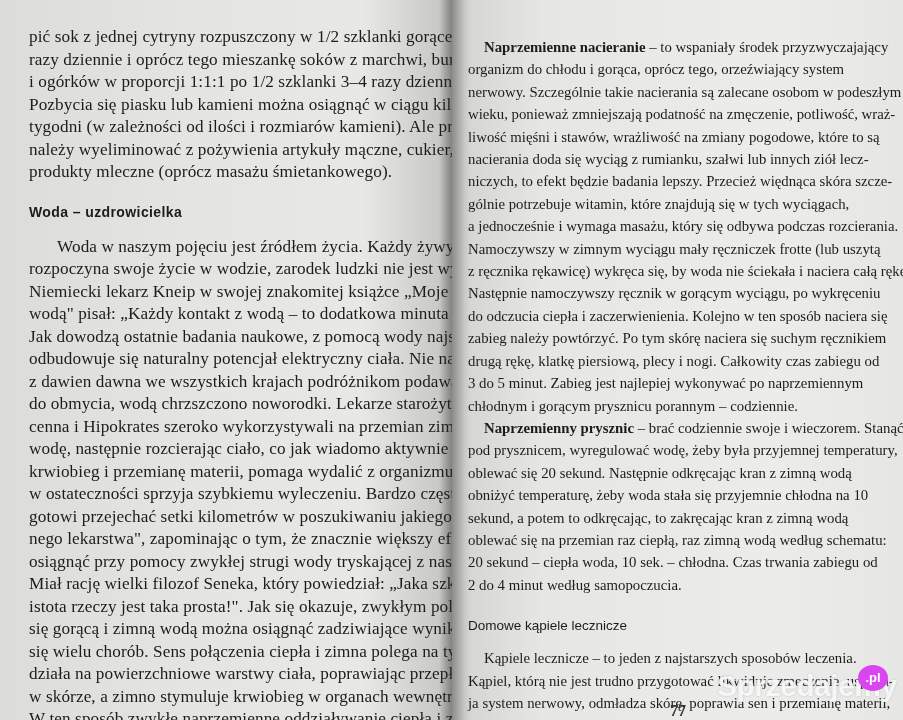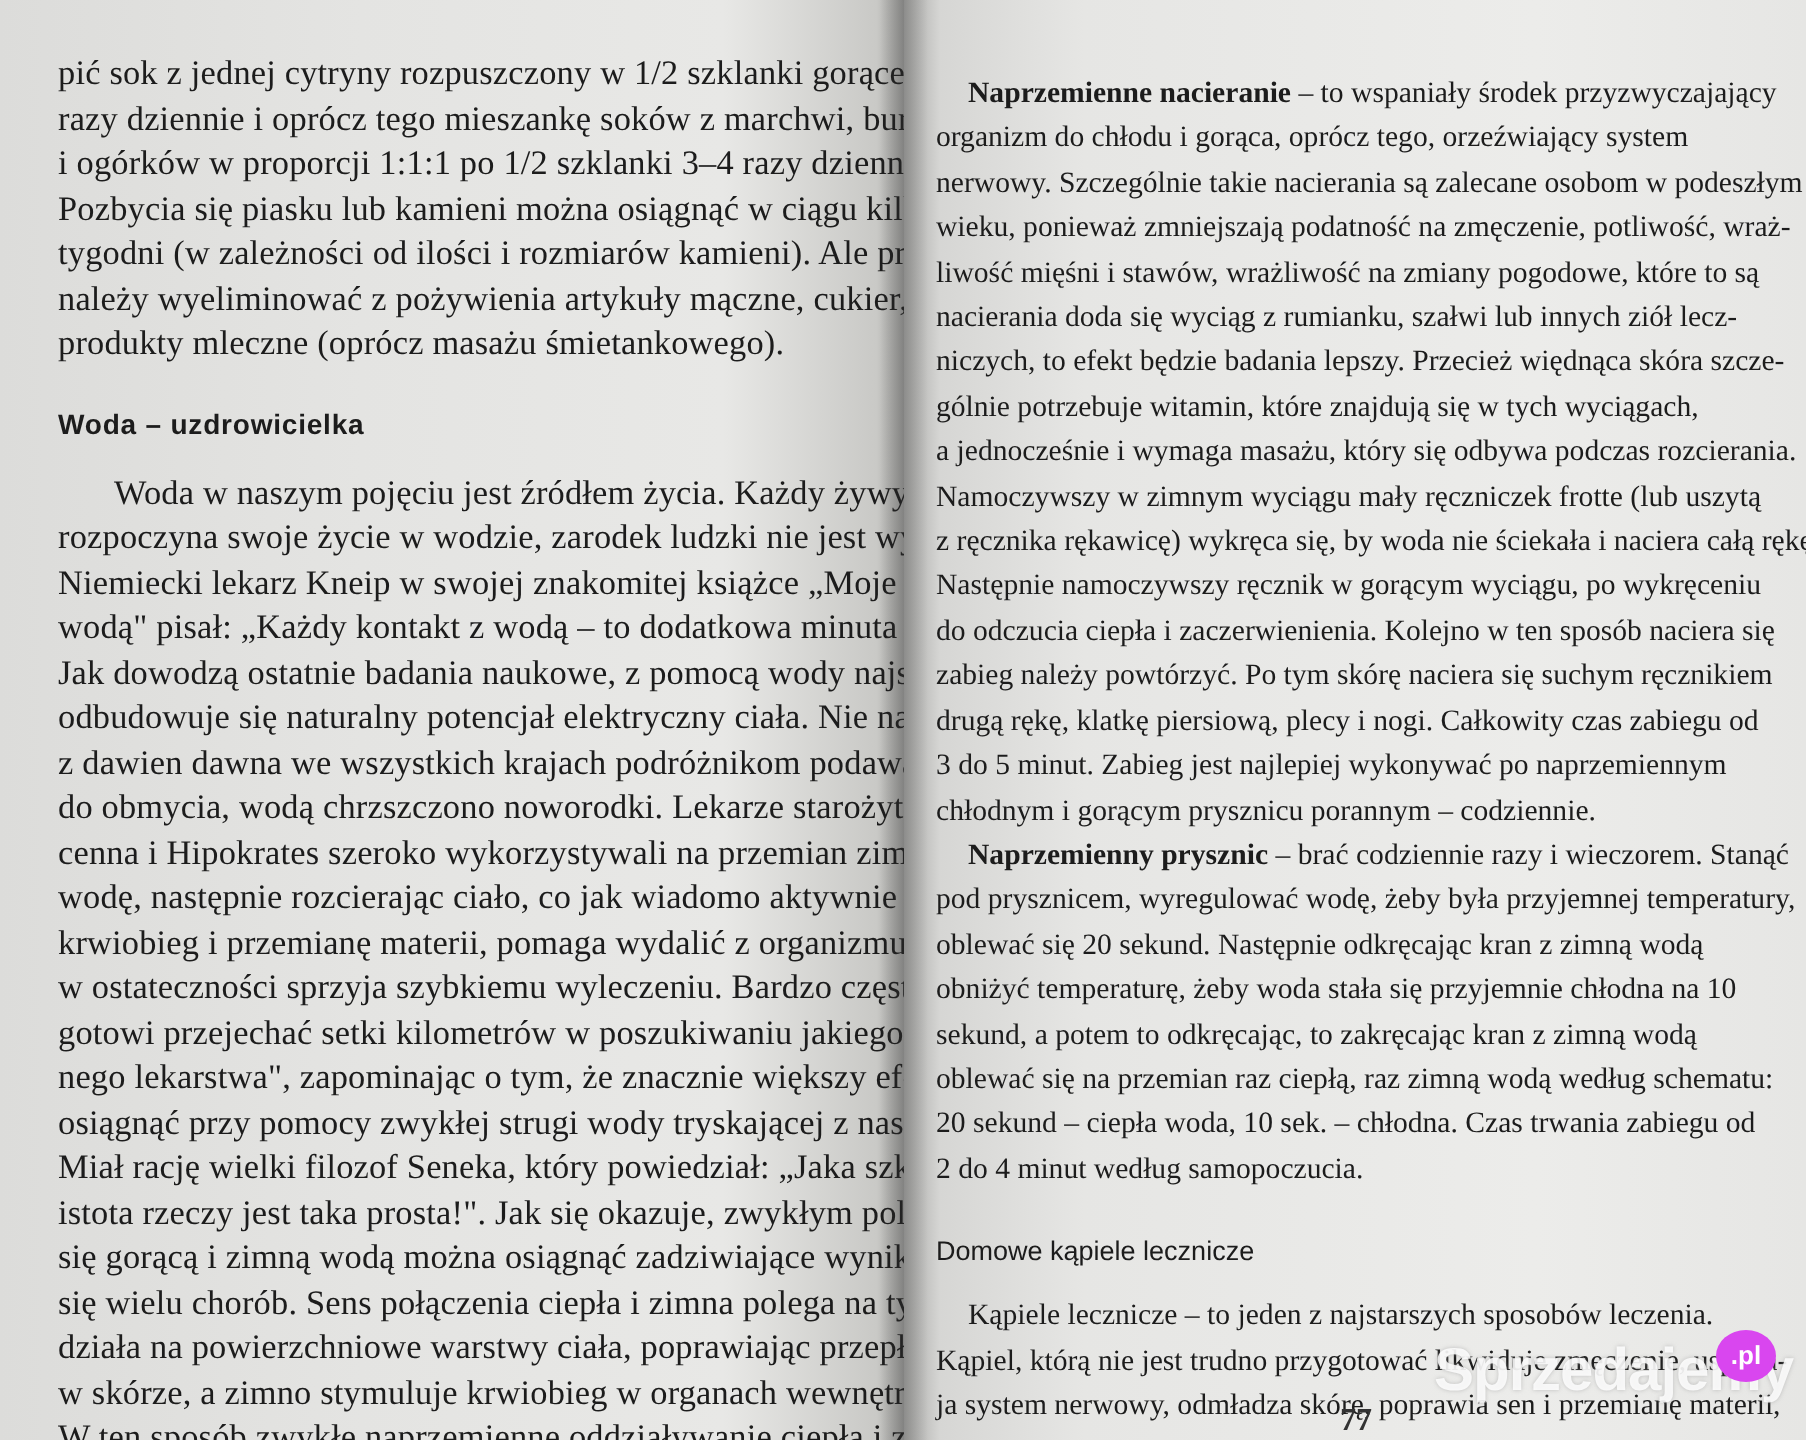--- a/index.html
+++ b/index.html
@@ -120,21 +120,21 @@
     <p class="line">a jednocześnie i wymaga masażu, który się odbywa podczas rozcierania.</p>
     <p class="line">Namoczywszy w zimnym wyciągu mały ręczniczek frotte (lub uszytą</p>
     <p class="line">z ręcznika rękawicę) wykręca się, by woda nie ściekała i naciera całą rękę.</p>
     <p class="line">Następnie namoczywszy ręcznik w gorącym wyciągu, po wykręceniu</p>
     <p class="line">do odczucia ciepła i zaczerwienienia. Kolejno w ten sposób naciera się</p>
     <p class="line">zabieg należy powtórzyć. Po tym skórę naciera się suchym ręcznikiem</p>
     <p class="line">drugą rękę, klatkę piersiową, plecy i nogi. Całkowity czas zabiegu od</p>
     <p class="line">3 do 5 minut. Zabieg jest najlepiej wykonywać po naprzemiennym</p>
     <p class="line">chłodnym i gorącym prysznicu porannym – codziennie.</p>
 
-    <p class="line indent"><span class="bold-lead">Naprzemienny prysznic</span><span> – brać codziennie razy i wieczorem. Stanąć</span></p>
+    <p class="line indent"><span class="bold-lead">Naprzemienny prysznic</span><span> – brać codziennie swoje i wieczorem. Stanąć</span></p>
     <p class="line">pod prysznicem, wyregulować wodę, żeby była przyjemnej temperatury,</p>
     <p class="line">oblewać się 20 sekund. Następnie odkręcając kran z zimną wodą</p>
     <p class="line">obniżyć temperaturę, żeby woda stała się przyjemnie chłodna na 10</p>
     <p class="line">sekund, a potem to odkręcając, to zakręcając kran z zimną wodą</p>
     <p class="line">oblewać się na przemian raz ciepłą, raz zimną wodą według schematu:</p>
     <p class="line">20 sekund – ciepła woda, 10 sek. – chłodna. Czas trwania zabiegu od</p>
     <p class="line">2 do 4 minut według samopoczucia.</p>
 
     <p class="right-heading">Domowe kąpiele lecznicze</p>
 

